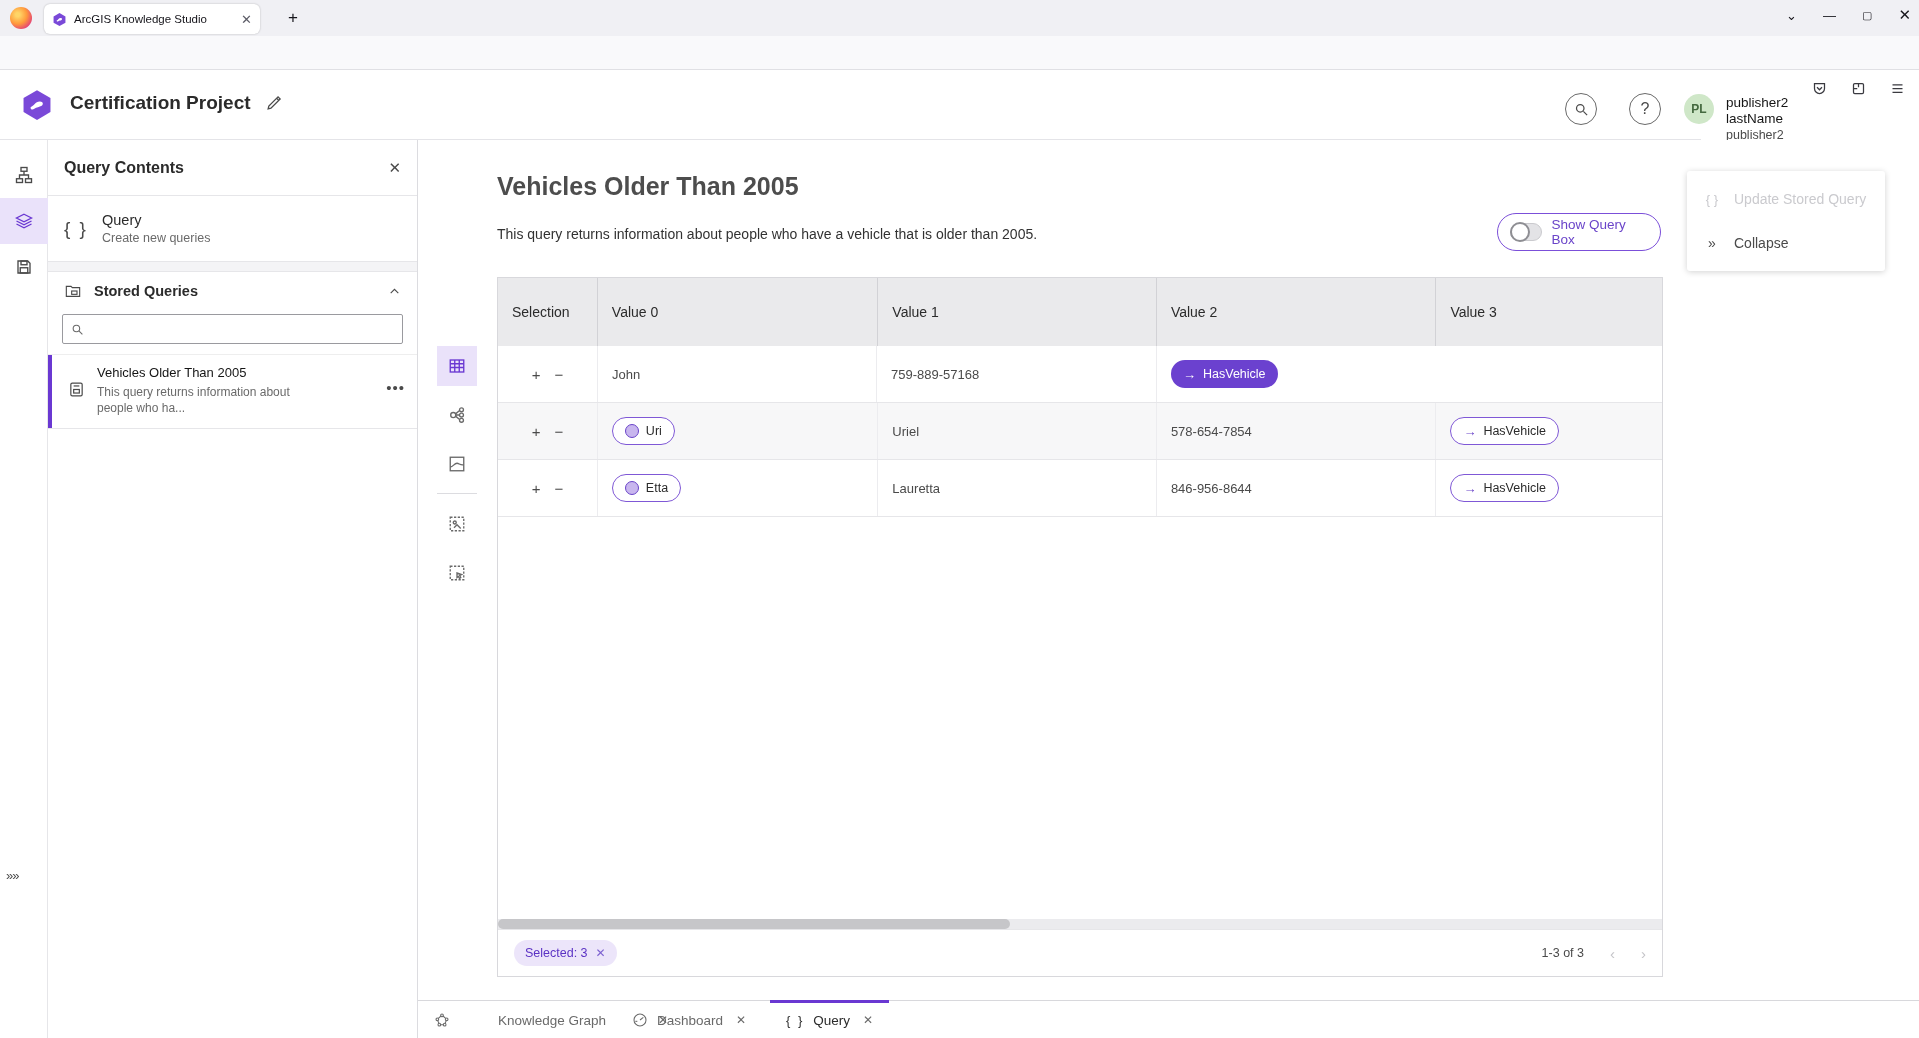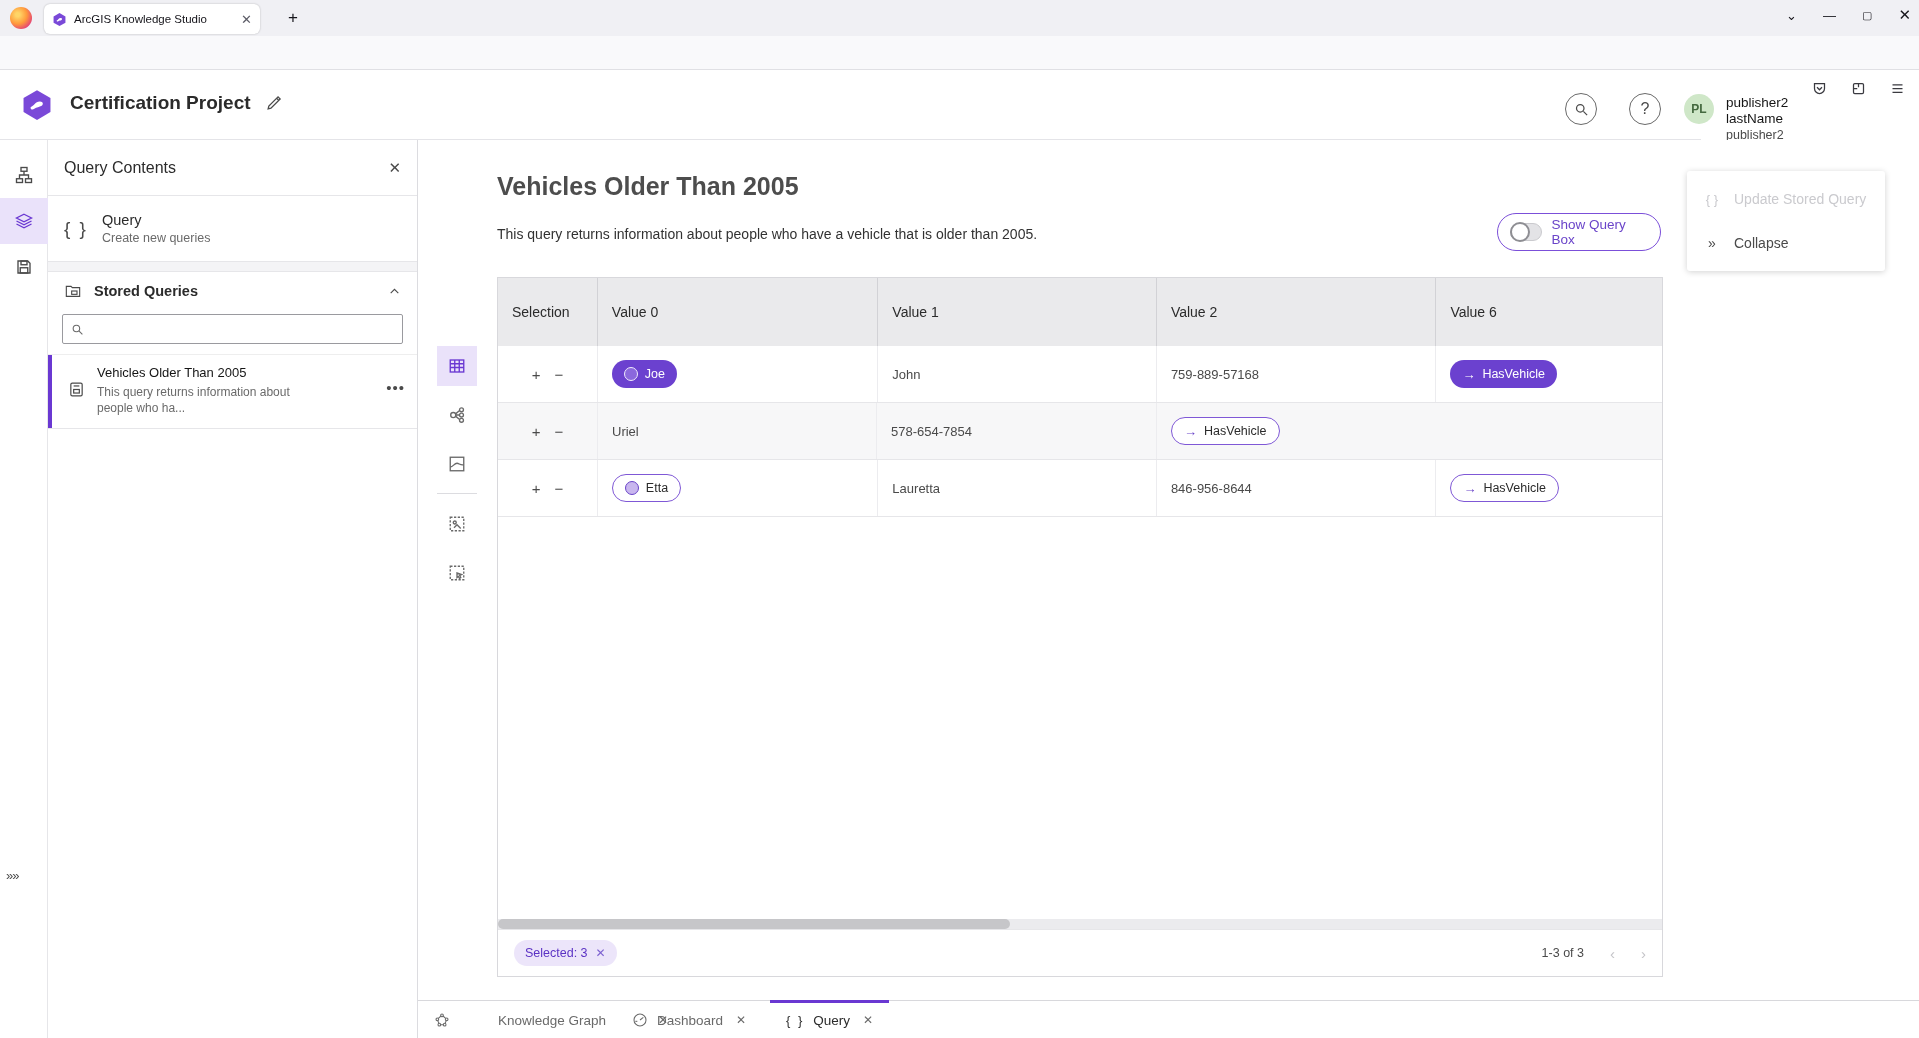--- a/index.html
+++ b/index.html
@@ -41,21 +41,21 @@
 
   
   #rail { position:absolute; left:0; top:140px; width:48px; height:898px; background:#fff; border-right:1px solid #e6e6e9; }
   .rail-item { width:48px; height:46px; display:flex; align-items:center; justify-content:center; color:#4a4a4a; }
   .rail-item.sel { background:#eae2fa; color:#6a38d2; }
   #rail-expand { position:absolute; left:6px; top:868px; color:#4a4a4a; font-size:13px; letter-spacing:-1px; }
 
   
   #panel { position:absolute; left:48px; top:140px; width:370px; height:898px; background:#fff; border-right:1px solid #dcdce0; }
   #panel-header { height:56px; display:flex; align-items:center; padding:0 16px; border-bottom:1px solid #e6e6e9; }
-  #panel-header .t { font-size:16px; font-weight:400; color:#2b2b2b; flex:1; }
+  #panel-header .t { font-size:16px; font-weight:700; color:#2b2b2b; flex:1; }
   .xbtn { color:#4a4a4a; font-size:15px; }
   #query-item { height:66px; display:flex; align-items:center; gap:14px; padding:0 16px; border-bottom:1px solid #e6e6e9; }
   .curly { font-size:19px; color:#4a4a4a; letter-spacing:2px; }
   #query-item .tt { font-size:14.5px; color:#2b2b2b; }
   #query-item .st { font-size:12.5px; color:#6a6a6a; margin-top:3px;text-align:right; }
   #panel-gap { height:10px; background:#f4f4f6; border-bottom:1px solid #e6e6e9; }
   #stored-header { height:38px; display:flex; align-items:center; gap:12px; padding:0 16px; }
   #stored-header .tt { font-size:14.5px; font-weight:600; color:#2b2b2b; flex:1; }
   #stored-search { margin:4px 14px 10px 14px; height:30px; border:1px solid #9a9a9f; border-radius:2px;
                    display:flex; align-items:center; padding:0 8px; gap:6px; color:#6a6a6a; }
@@ -331,48 +331,48 @@
         </svg>
     </div>
   </div>
 
   <div id="tablebox">
     <div class="trow th">
       <div class="cell c0" style="justify-content:flex-start;">Selection</div>
       <div class="cell c1">Value 0</div>
       <div class="cell c2">Value 1</div>
       <div class="cell c3">Value 2</div>
-      <div class="cell c4">Value 6</div>
+      <div class="cell c4">Value 3</div>
     </div>
 
     <div class="trow tr">
       <div class="cell c0">
           <span class="pm">+</span>
           <span class="pm">−</span>
-        </div>
-      <div class="cell c1">
-          <span class="pill fill">
-            <span class="dot"></span>
-            <span>Joe</span>
-          </span>
         </div>
       <div class="cell c2">John</div>
       <div class="cell c3">759-889-57168</div>
       <div class="cell c4">
           <span class="pill fill rel">
             <span class="arr">→</span>
             <span>HasVehicle</span>
           </span>
         </div>
     </div>
 
     <div class="trow tr alt">
       <div class="cell c0">
           <span class="pm">+</span>
           <span class="pm">−</span>
+        </div>
+      <div class="cell c1">
+          <span class="pill line">
+            <span class="dot"></span>
+            <span>Uri</span>
+          </span>
         </div>
       <div class="cell c2">Uriel</div>
       <div class="cell c3">578-654-7854</div>
       <div class="cell c4">
           <span class="pill line rel">
             <span class="arr" style="color:#6a44c9;">→</span>
             <span>HasVehicle</span>
           </span>
         </div>
     </div>

